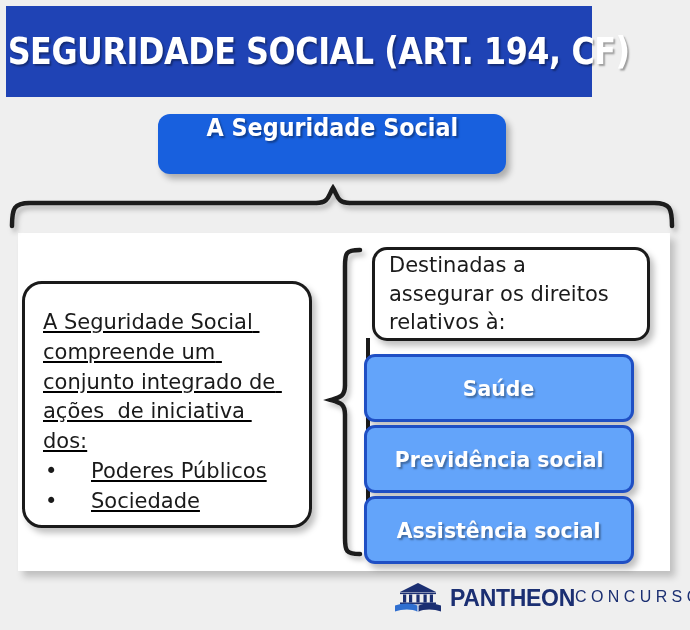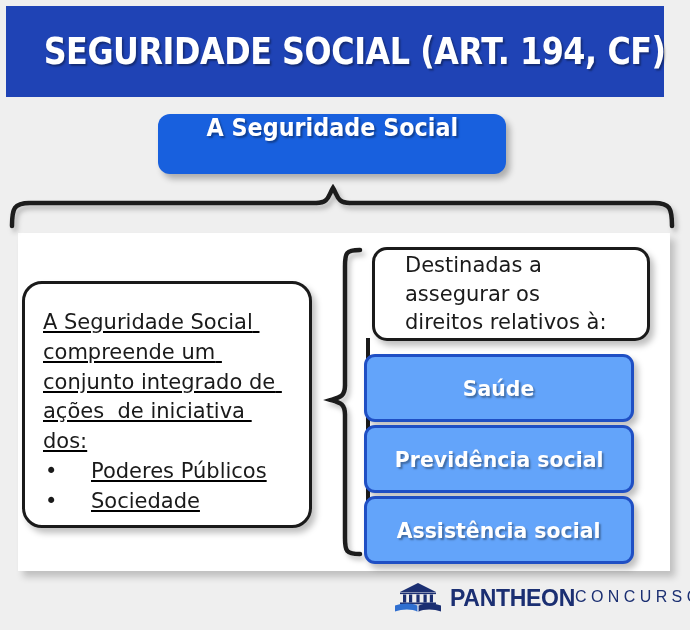--- a/index.html
+++ b/index.html
@@ -14,21 +14,21 @@
     background: #efefef;
     font-family: "DejaVu Sans", sans-serif;
     overflow: hidden;
   }
 
   
   #header-banner {
     position: absolute;
     left: 6px;
     top: 6px;
-    width: 658px;
+    width: 586px;
     height: 91px;
     background: #1f43b5;
     display: flex;
     align-items: center;
     justify-content: center;
     box-sizing: border-box;
     padding-left: 40px;
   }
   #header-title {
     color: #ffffff;
@@ -140,21 +140,21 @@
     box-sizing: border-box;
     box-shadow: 4px 5px 6px rgba(0,0,0,0.25);
     display: flex;
     align-items: center;
     padding: 0 12px 0 14px;
   }
   #purpose-text {
     font-size: 21px;
     line-height: 1.36;
     color: #1a1a1a;
-    margin: 16px;
+    margin: 0;
   }
 
   
   .pillar-box {
     position: absolute;
     left: 364px;
     width: 270px;
     height: 68px;
     background: #63a4fa;
     border: 3px solid #1f4fc4;

